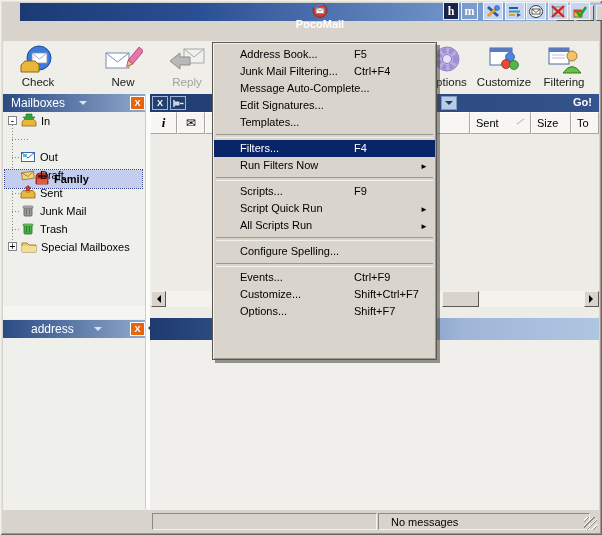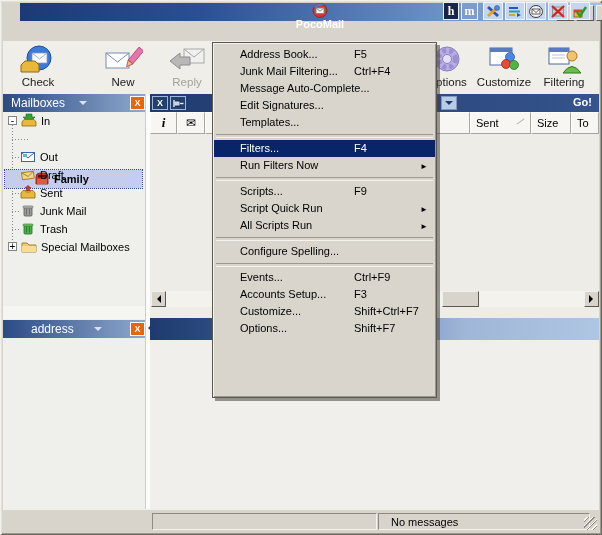--- a/index.html
+++ b/index.html
@@ -66,21 +66,21 @@
   .track{position:absolute;background:#F3F2EC;}
   
   .pv-hdr{left:150px;top:318px;width:449px;height:22px;background:linear-gradient(90deg,#1E3A6E 0%,#3E5E96 30%,#9FB6D8 70%,#AFC6E2 100%);}
   .fmt-btn{position:absolute;top:2px;height:18px;box-sizing:border-box;border:1px solid #E8F0FC;
     display:flex;align-items:center;justify-content:center;color:#fff;
     font-family:"Liberation Serif",serif;font-weight:bold;font-size:12px;}
   .icn-btn{position:absolute;top:2px;width:20px;height:18px;background:#C6D6EE;border:1px solid #F0F6FF;
     box-sizing:border-box;display:flex;align-items:center;justify-content:center;}
   .pv-bg{left:150px;top:340px;width:449px;height:169px;background:#F0EFEB;}
   
-  .menu{left:212px;top:42px;width:225px;height:356px;background:#D9D5CD;border:1px solid #5A5850;
+  .menu{left:212px;top:42px;width:225px;height:318px;background:#D9D5CD;border:1px solid #5A5850;
     box-shadow:inset 1px 1px 0 #F4F2EC,inset -1px -1px 0 #9B9890,3px 3px 0 rgba(70,68,62,0.55);
     box-sizing:border-box;padding-top:3px;z-index:40;}
   .mi{position:relative;height:17px;line-height:17px;padding-left:26px;margin:0 1px;}
   .mi .ms{position:absolute;left:140px;}
   .mi.hl{background:#0A246A;color:#fff;}
   .mi .arr{position:absolute;right:7px;top:1px;font-size:8px;}
   .msep{height:9px;position:relative;}
   .msep::after{content:"";position:absolute;left:3px;right:3px;top:3px;height:2px;
     border-top:1px solid #9B9890;border-bottom:1px solid #F4F2EC;}
   
@@ -395,21 +395,20 @@
     <div class="mi hl"><span>Filters...</span><span class="ms">F4</span></div>
     <div class="mi"><span>Run Filters Now</span><span class="arr">►</span></div>
     <div class="msep"></div>
     <div class="mi"><span>Scripts...</span><span class="ms">F9</span></div>
     <div class="mi"><span>Script Quick Run</span><span class="arr">►</span></div>
     <div class="mi"><span>All Scripts Run</span><span class="arr">►</span></div>
     <div class="msep"></div>
     <div class="mi"><span>Configure Spelling...</span></div>
     <div class="msep"></div>
     <div class="mi"><span>Events...</span><span class="ms">Ctrl+F9</span></div>
-    <div class="mi"><span>Accounts Setup...</span><span class="ms">F3</span></div>
     <div class="mi"><span>Customize...</span><span class="ms">Shift+Ctrl+F7</span></div>
     <div class="mi"><span>Options...</span><span class="ms">Shift+F7</span></div>
   </div>
 
   <div class="abs statusbar">
     <div class="sb-panel" style="left:149px;width:225px;"></div>
     <div class="sb-panel" style="left:375px;width:212px;">
       <span>No messages</span>
     </div>
     <div class="grip"></div>

